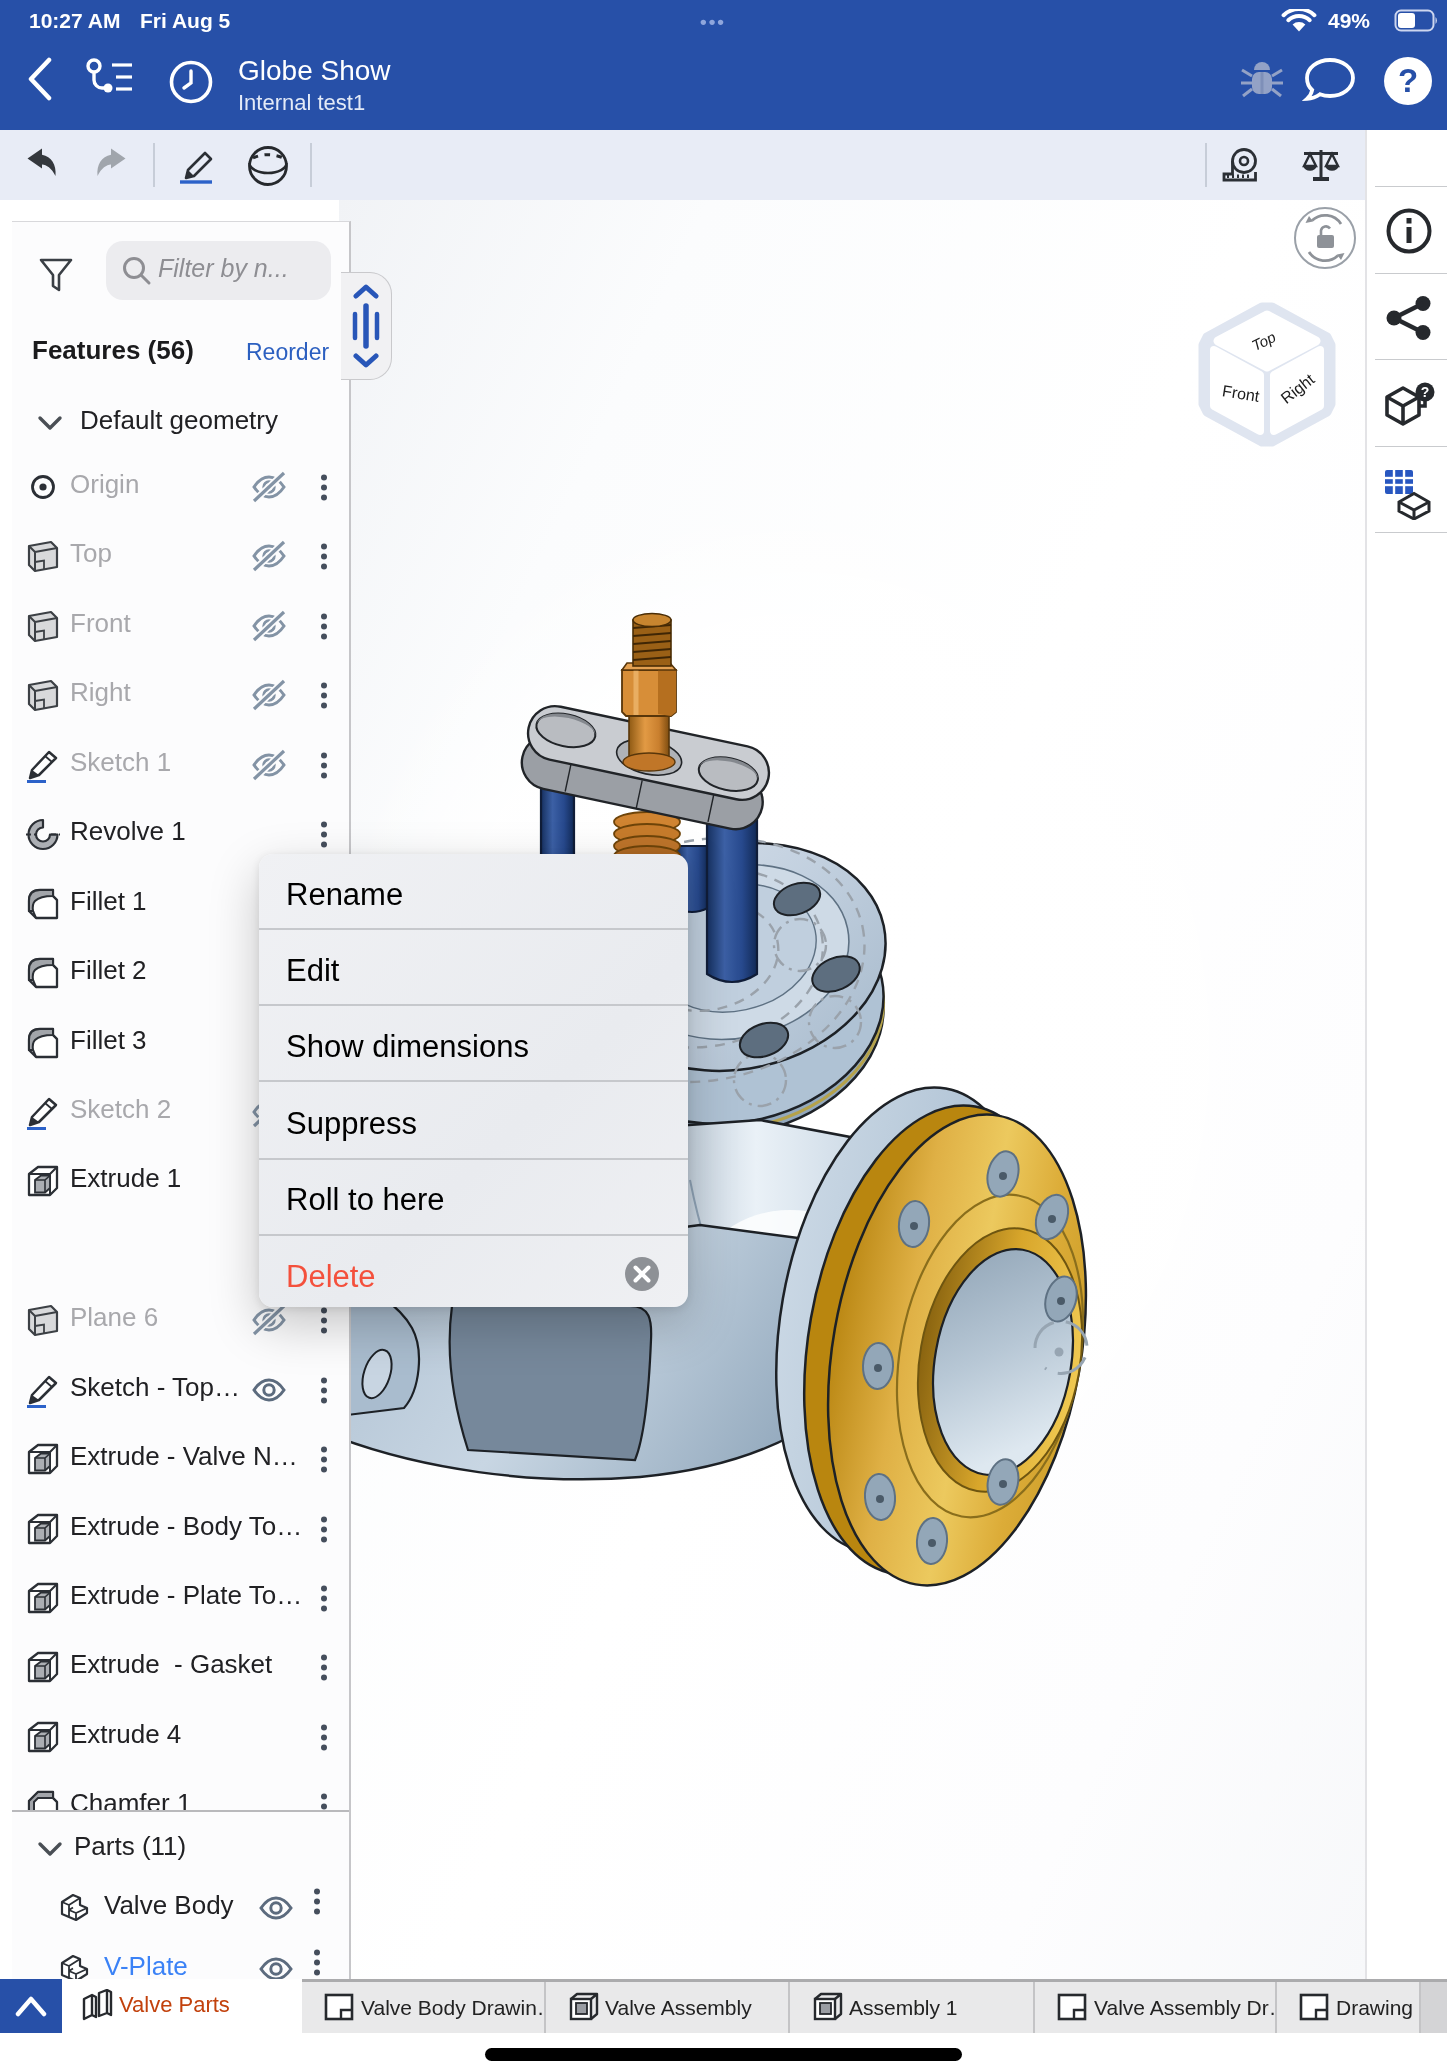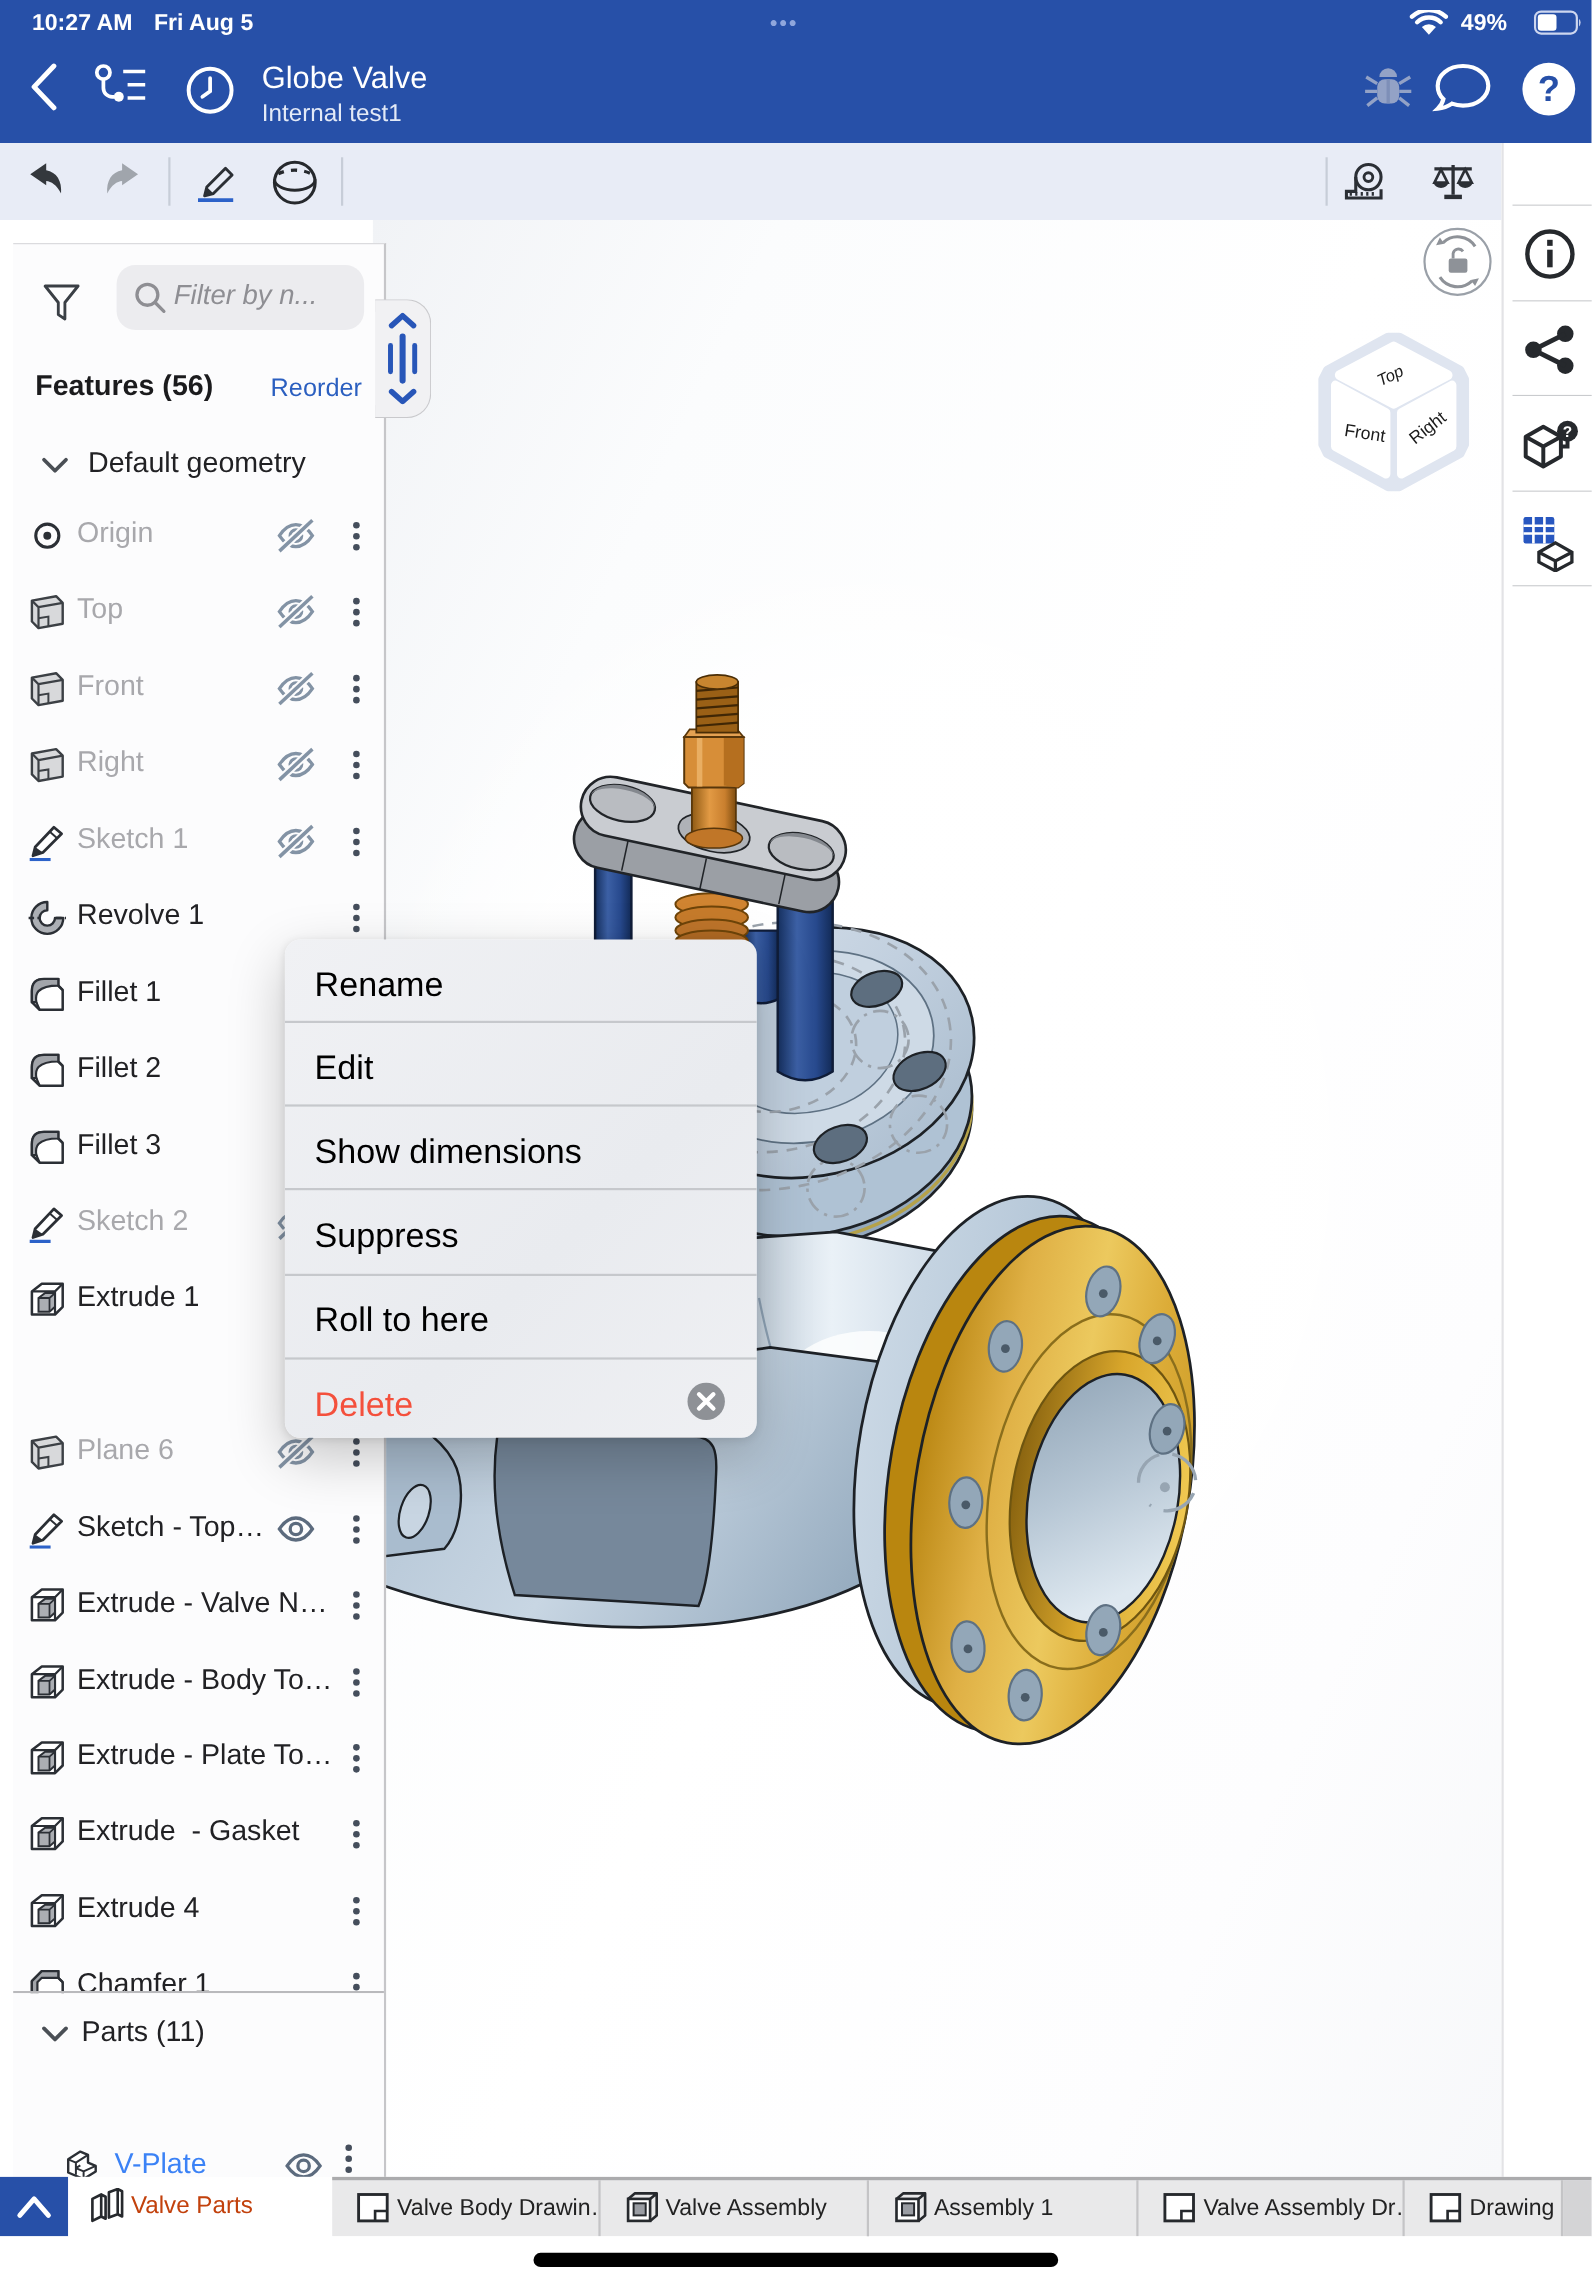--- a/index.html
+++ b/index.html
@@ -33,21 +33,21 @@
     <path d="M8 14 v8 a8 8 0 0 0 8 8 h2" stroke="#fff" stroke-width="3.4" fill="none"></path>
     <circle cx="22" cy="30" r="4.5" fill="#fff"></circle>
     <line x1="26" y1="7" x2="46" y2="7" stroke="#fff" stroke-width="3.2"></line>
     <line x1="30" y1="19" x2="46" y2="19" stroke="#fff" stroke-width="3.2"></line>
     <line x1="30" y1="31" x2="46" y2="31" stroke="#fff" stroke-width="3.2"></line>
   </svg>
   <svg class="abs" style="left:168px;top:59px;" width="46" height="46" viewBox="0 0 46 46">
     <circle cx="23" cy="23" r="19.5" fill="none" stroke="#fff" stroke-width="3.6"></circle>
     <path d="M23 12 V24 L16 29" stroke="#fff" stroke-width="3.4" fill="none" stroke-linecap="round"></path>
   </svg>
-  <div class="abs" style="left:238px;top:55px;color:#fff;font-size:28px;">Globe Valve</div>
+  <div class="abs" style="left:238px;top:55px;color:#fff;font-size:28px;">Globe Show</div>
   <div class="abs" style="left:238px;top:90px;color:#E3EAF7;font-size:22px;">Internal test1</div>
   <svg class="abs" style="left:1240px;top:60px;" width="44" height="42" viewBox="0 0 44 42">
     <g fill="#93A2C6">
       <path d="M14 10 a8 8 0 0 1 16 0 Z"></path>
       <rect x="12" y="12" width="20" height="22" rx="7"></rect>
       <rect x="20.5" y="12" width="3" height="22" fill="#7e8fb8"></rect>
       <line x1="12" y1="16" x2="2" y2="10" stroke="#93A2C6" stroke-width="3"></line>
       <line x1="12" y1="23" x2="1" y2="23" stroke="#93A2C6" stroke-width="3"></line>
       <line x1="12" y1="29" x2="3" y2="36" stroke="#93A2C6" stroke-width="3"></line>
       <line x1="32" y1="16" x2="42" y2="10" stroke="#93A2C6" stroke-width="3"></line>
@@ -659,20 +659,36 @@
       </svg>
 </div>
   <div class="abs" style="left:0;top:1588px;width:337px;height:2px;background:#B9B9BC;"></div>
 <div class="abs" style="left:0;top:1590px;width:337px;height:189px;background:#FCFCFD;">
 <div class="abs" style="left:0;top:2px;width:337px;height:70px;">
 <svg class="abs" style="left:20px;top:17px;" width="36" height="36" viewBox="0 0 36 36">
           <path d="M8 13 L18 23 L28 13" fill="none" stroke="#4a4f55" stroke-width="3.4" stroke-linecap="round" stroke-linejoin="round"></path>
         </svg>
 <div class="abs" style="left:62px;top:17px;font-size:26px;color:#212124;">Parts (11)</div>
       </div>
+<div class="abs" style="left:0;top:66px;width:337px;height:62px;">
+<svg class="abs" style="left:44px;top:10px;" width="36" height="36" viewBox="0 0 36 36">
+          <path d="M6 14 L17 7 L24 10 L24 17 L31 20 L31 25 L20 32 L6 26 Z" fill="#fff" stroke="#2b2f35" stroke-width="2.2" stroke-linejoin="round"></path>
+          <path d="M6 14 L13 17 L13 28 M13 17 L24 10 M13 22 L20 25 L20 32 M20 25 L31 20 M13 22 L17 19.5" fill="none" stroke="#2b2f35" stroke-width="1.8"></path>
+        </svg>
+<div class="abs" style="left:92px;top:12px;font-size:26px;color:#212124;">Valve Body</div>
+<svg class="abs" style="left:246px;top:13px;" width="36" height="34" viewBox="0 0 36 34">
+          <path d="M3 17 C8 9.5 13 7 18 7 C23 7 28 9.5 33 17 C28 24.5 23 27 18 27 C13 27 8 24.5 3 17 Z" fill="none" stroke="#5C6B7E" stroke-width="3"></path>
+          <circle cx="18" cy="17" r="5.2" fill="none" stroke="#5C6B7E" stroke-width="3"></circle>
+        </svg>
+<svg class="abs" style="left:300px;top:9px;" width="10" height="30" viewBox="0 0 10 30">
+          <circle cx="5" cy="4.5" r="3" fill="#454E5C"></circle>
+          <circle cx="5" cy="14.5" r="3" fill="#454E5C"></circle>
+          <circle cx="5" cy="24.5" r="3" fill="#454E5C"></circle>
+        </svg>
+</div>
 <div class="abs" style="left:0;top:127px;width:337px;height:62px;">
 <svg class="abs" style="left:44px;top:10px;" width="36" height="36" viewBox="0 0 36 36">
           <path d="M6 14 L17 7 L24 10 L24 17 L31 20 L31 25 L20 32 L6 26 Z" fill="#fff" stroke="#2b2f35" stroke-width="2.2" stroke-linejoin="round"></path>
           <path d="M6 14 L13 17 L13 28 M13 17 L24 10 M13 22 L20 25 L20 32 M20 25 L31 20 M13 22 L17 19.5" fill="none" stroke="#2b2f35" stroke-width="1.8"></path>
         </svg>
 <div class="abs" style="left:92px;top:12px;font-size:26px;color:#3b82f6;">V-Plate</div>
 <svg class="abs" style="left:246px;top:13px;" width="36" height="34" viewBox="0 0 36 34">
           <path d="M3 17 C8 9.5 13 7 18 7 C23 7 28 9.5 33 17 C28 24.5 23 27 18 27 C13 27 8 24.5 3 17 Z" fill="none" stroke="#5C6B7E" stroke-width="3"></path>
           <circle cx="18" cy="17" r="5.2" fill="none" stroke="#5C6B7E" stroke-width="3"></circle>
         </svg>

